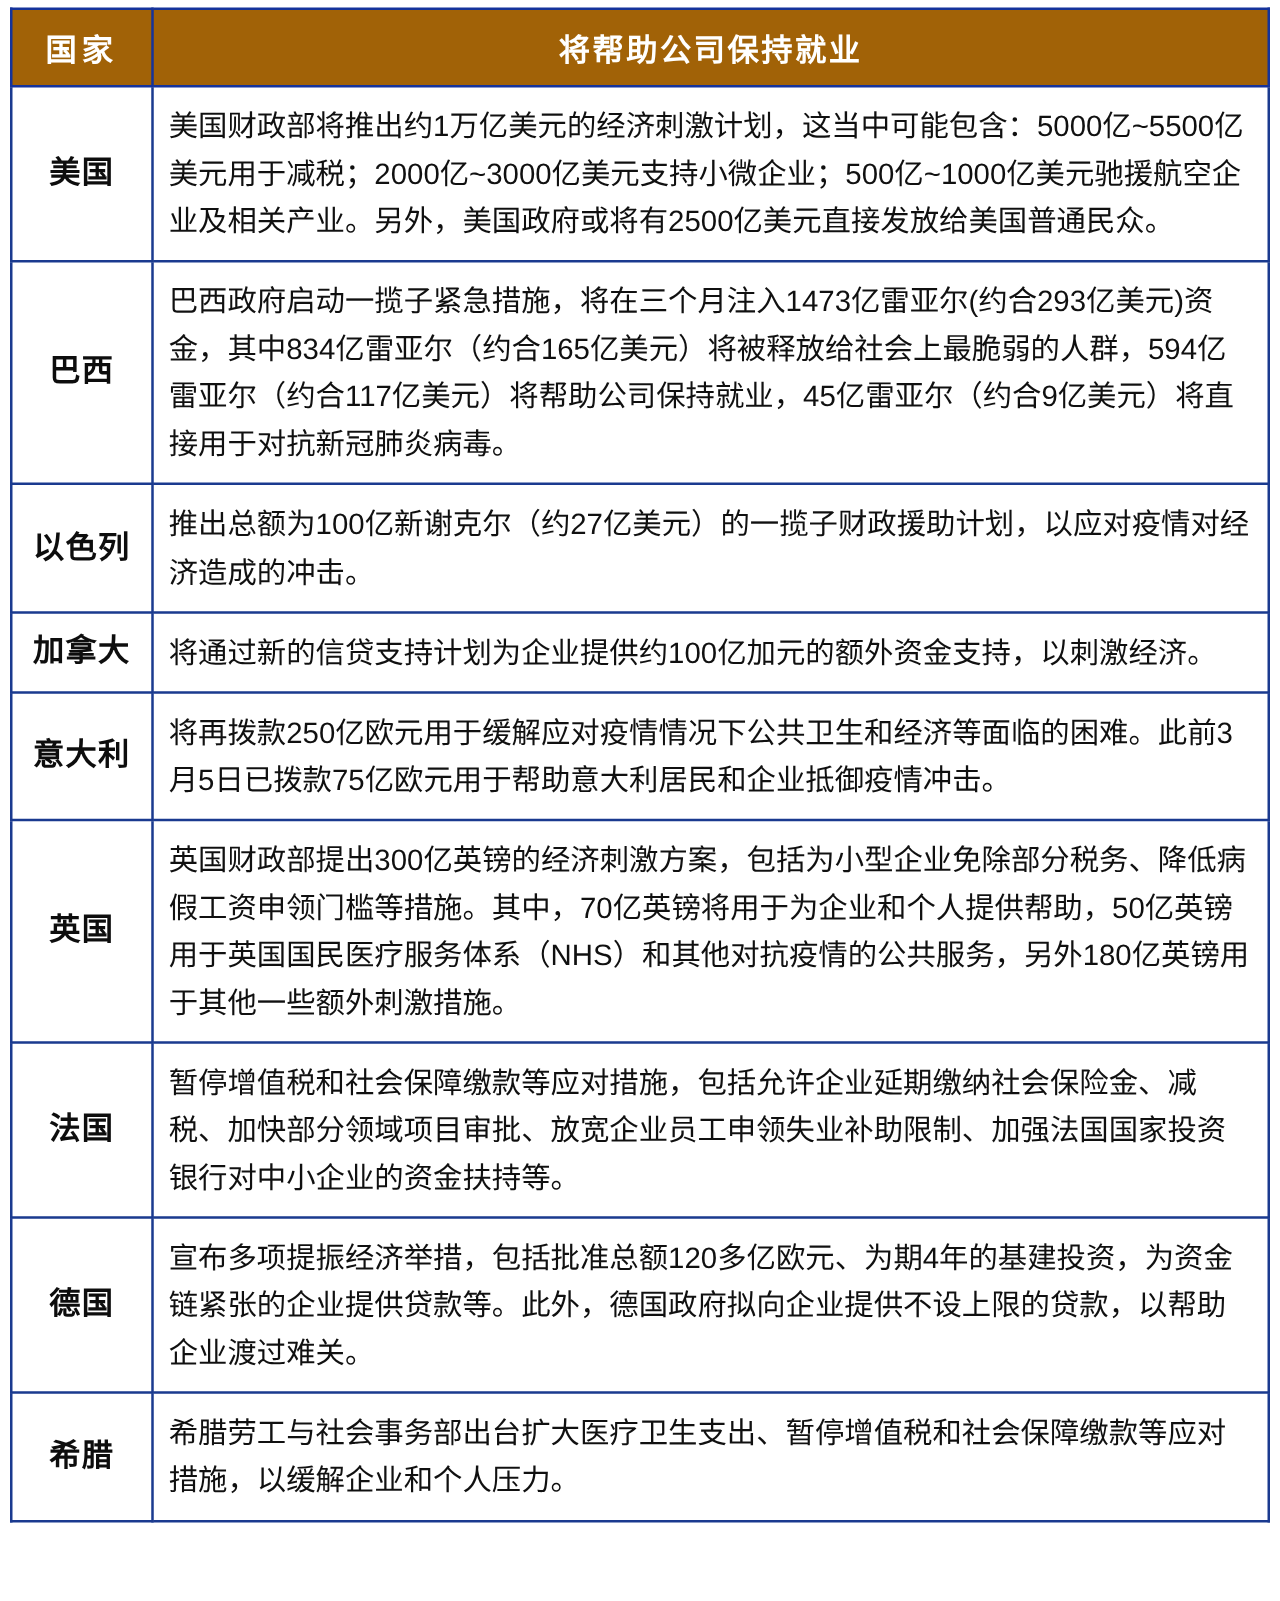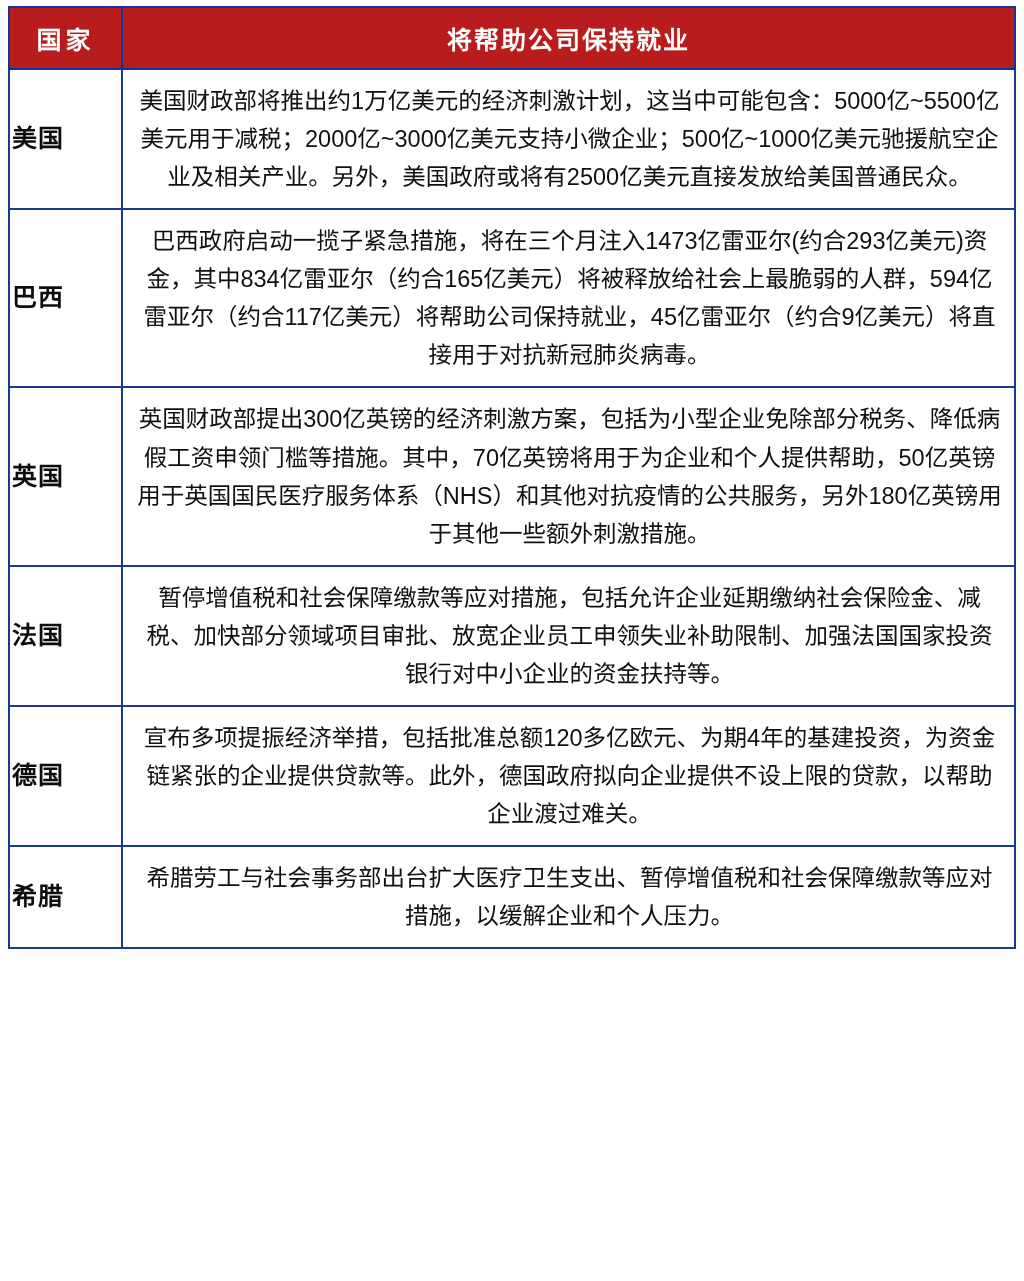--- a/index.html
+++ b/index.html
@@ -24,43 +24,43 @@
     background: #ffffff;
   }
   table.policy-table col.col-country { width: 113px; }
   table.policy-table col.col-policy { width: auto; }
 
   .policy-table th, .policy-table td {
     border: 2px solid #1a3a8f;
     vertical-align: middle;
   }
   .policy-table thead th {
-    background: #b91c1c;
+    background: #a16207;
     color: #ffffff;
     font-size: 25px;
     font-weight: bold;
     letter-spacing: 2px;
     padding: 12px 4px;
     text-align: center;
     border-color: #15339b;
   }
   .policy-table thead th.th-country {
     letter-spacing: 4px;
   }
   .policy-table td.country-cell {
-    text-align: left;
+    text-align: center;
     font-size: 25px;
     font-weight: bold;
     color: #0d0d0d;
     letter-spacing: 1px;
     padding: 6px 2px;
     line-height: 1.35;
   }
   .policy-table td.policy-cell {
-    text-align: center;
+    text-align: left;
     font-size: 23.5px;
     color: #101010;
     line-height: 1.62;
     padding: 12px 10px 12px 12px;
     letter-spacing: 0px;
     word-break: break-all;
   }
 </style>
 </head>
 <body>
@@ -80,20 +80,32 @@
     <tbody>
       <tr>
         <td class="country-cell">美国</td>
         <td class="policy-cell">美国财政部将推出约1万亿美元的经济刺激计划，这当中可能包含：5000亿~5500亿美元用于减税；2000亿~3000亿美元支持小微企业；500亿~1000亿美元驰援航空企业及相关产业。另外，美国政府或将有2500亿美元直接发放给美国普通民众。</td>
       </tr>
       <tr>
         <td class="country-cell">巴西</td>
         <td class="policy-cell">巴西政府启动一揽子紧急措施，将在三个月注入1473亿雷亚尔(约合293亿美元)资金，其中834亿雷亚尔（约合165亿美元）将被释放给社会上最脆弱的人群，594亿雷亚尔（约合117亿美元）将帮助公司保持就业，45亿雷亚尔（约合9亿美元）将直接用于对抗新冠肺炎病毒。</td>
       </tr>
       <tr>
+        <td class="country-cell">以色列</td>
+        <td class="policy-cell">推出总额为100亿新谢克尔（约27亿美元）的一揽子财政援助计划，以应对疫情对经济造成的冲击。</td>
+      </tr>
+      <tr>
+        <td class="country-cell">加拿大</td>
+        <td class="policy-cell">将通过新的信贷支持计划为企业提供约100亿加元的额外资金支持，以刺激经济。</td>
+      </tr>
+      <tr>
+        <td class="country-cell">意大利</td>
+        <td class="policy-cell">将再拨款250亿欧元用于缓解应对疫情情况下公共卫生和经济等面临的困难。此前3月5日已拨款75亿欧元用于帮助意大利居民和企业抵御疫情冲击。</td>
+      </tr>
+      <tr>
         <td class="country-cell">英国</td>
         <td class="policy-cell">英国财政部提出300亿英镑的经济刺激方案，包括为小型企业免除部分税务、降低病假工资申领门槛等措施。其中，70亿英镑将用于为企业和个人提供帮助，50亿英镑用于英国国民医疗服务体系（NHS）和其他对抗疫情的公共服务，另外180亿英镑用于其他一些额外刺激措施。</td>
       </tr>
       <tr>
         <td class="country-cell">法国</td>
         <td class="policy-cell">暂停增值税和社会保障缴款等应对措施，包括允许企业延期缴纳社会保险金、减税、加快部分领域项目审批、放宽企业员工申领失业补助限制、加强法国国家投资银行对中小企业的资金扶持等。</td>
       </tr>
       <tr>
         <td class="country-cell">德国</td>
         <td class="policy-cell">宣布多项提振经济举措，包括批准总额120多亿欧元、为期4年的基建投资，为资金链紧张的企业提供贷款等。此外，德国政府拟向企业提供不设上限的贷款，以帮助企业渡过难关。</td>

